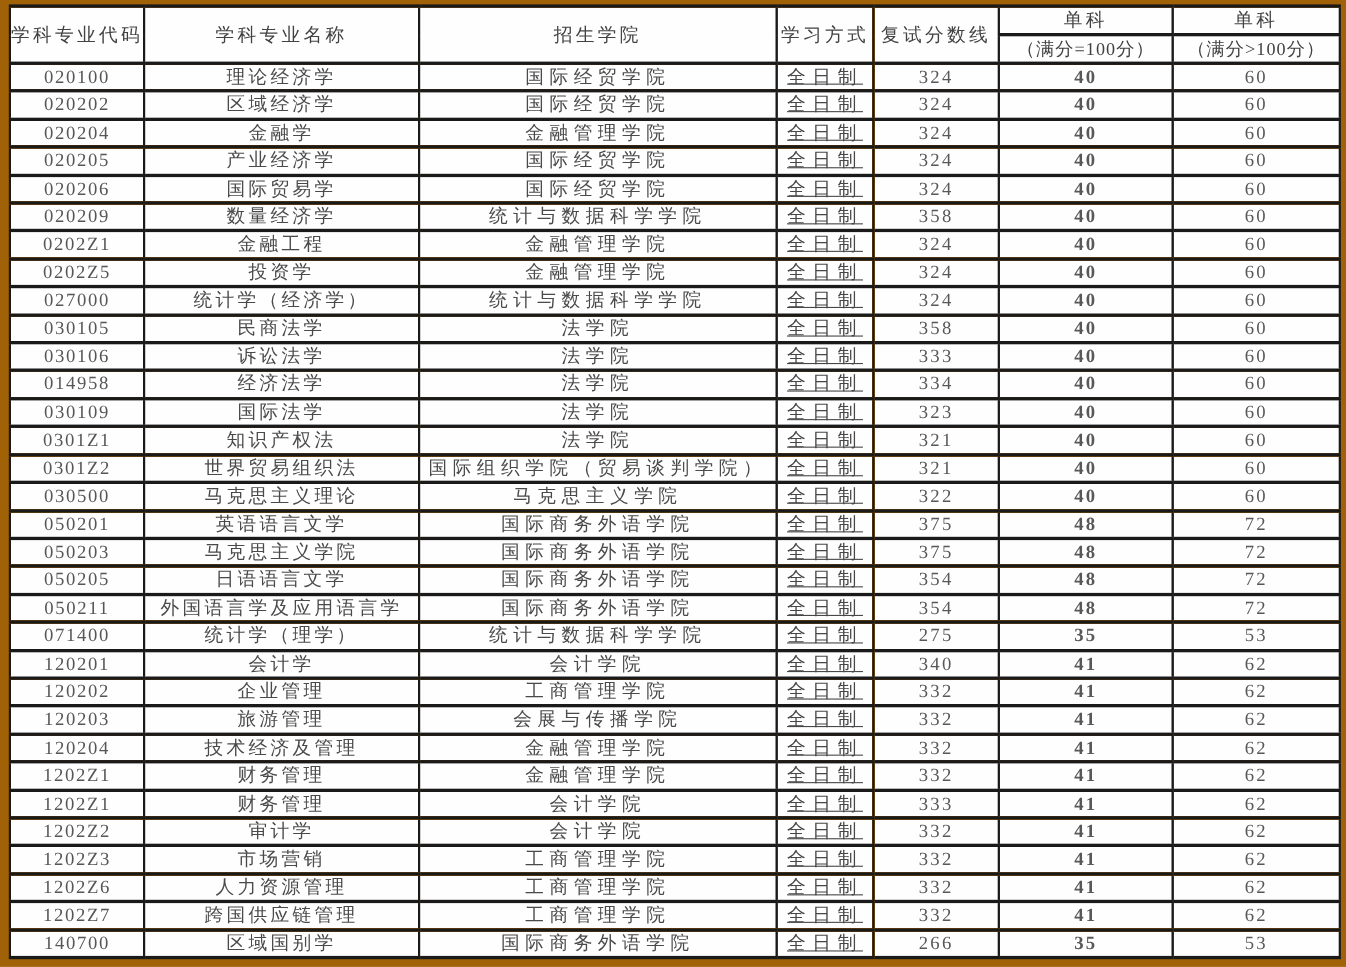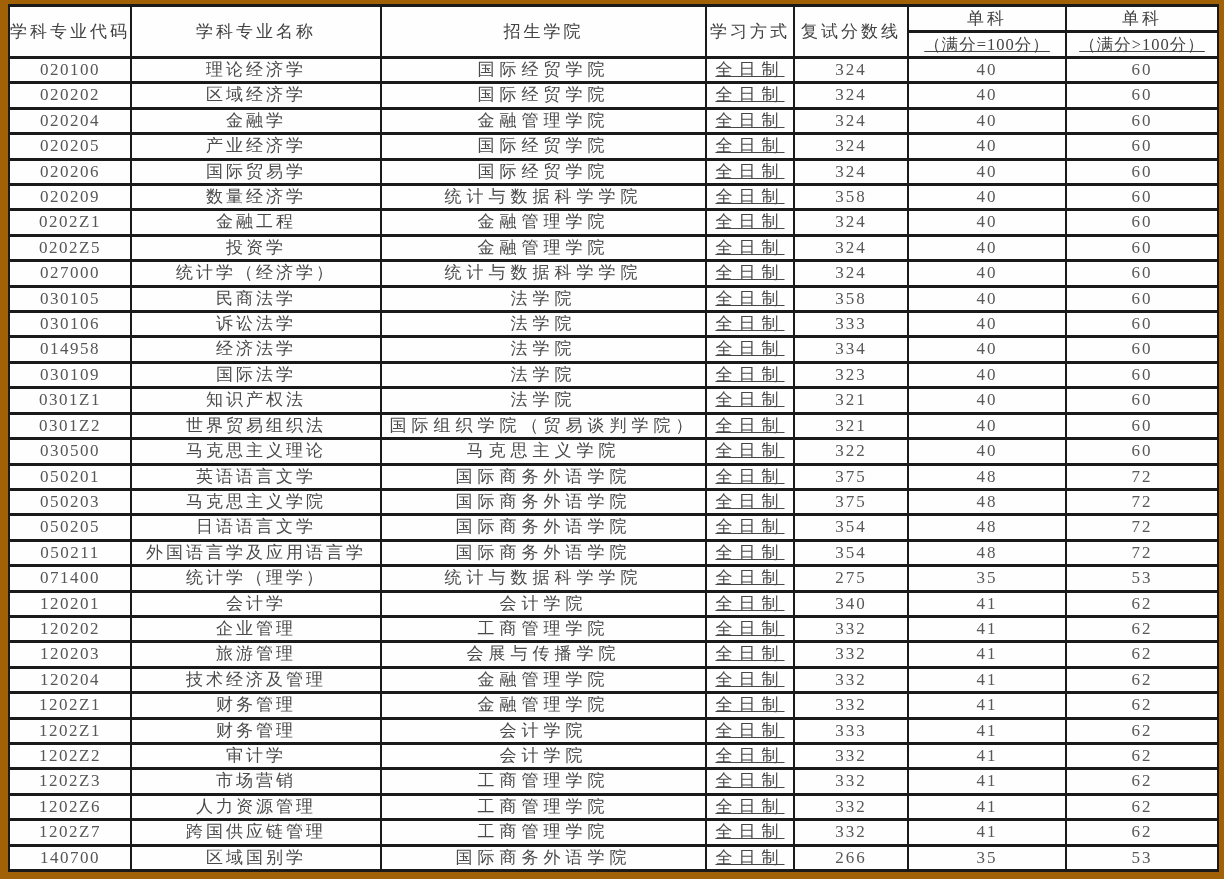--- a/index.html
+++ b/index.html
@@ -40,34 +40,33 @@
     font-weight: normal;
     font-size: 17px;
     color: #424242;
     letter-spacing: 3px;
     height: 23px;
     line-height: 23px;
   }
   .score-table thead th.h-sub {
     letter-spacing: 1px;
     font-size: 16.5px;
-    text-decoration: underline;
   }
   .score-table tbody td {
     height: 22.4px;
     line-height: 22.4px;
     font-size: 17px;
   }
   
   .c-code   { letter-spacing: 1.5px; color: #565656; }
   .c-name   { letter-spacing: 3px;  color: #4a4a4a; margin-top: 32px; }
   .c-college{ letter-spacing: 5px;  color: #4a4a4a; margin-top: 27px; }
   .c-mode   { letter-spacing: 6px;  color: #474747; text-decoration: underline; }
   .c-score  { letter-spacing: 2px;  color: #585858; }
-  .c-s100   { letter-spacing: 2px;  color: #585858; }
+  .c-s100   { letter-spacing: 2px;  color: #585858; font-weight: bold; }
   .c-s100p  { letter-spacing: 2px;  color: #585858; }
 
   
   col.w-code    { width: 122px; }
   col.w-name    { width: 250px; }
   col.w-college { width: 325px; }
   col.w-mode    { width: 88px;  }
   col.w-score   { width: 114px; }
   col.w-s100    { width: 158px; }
   col.w-s100p   { width: 152px; }

